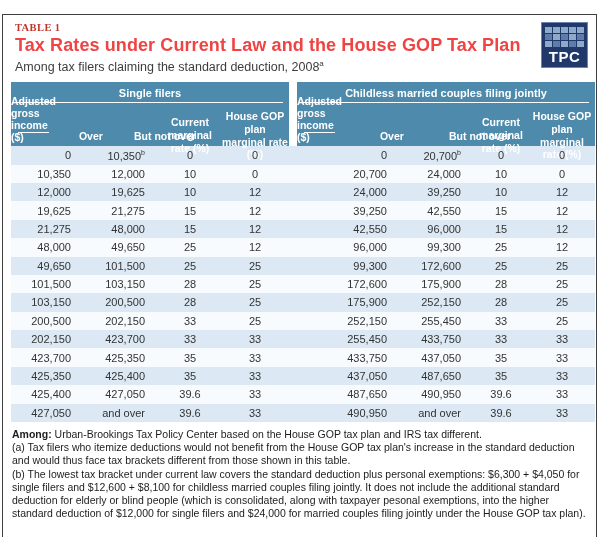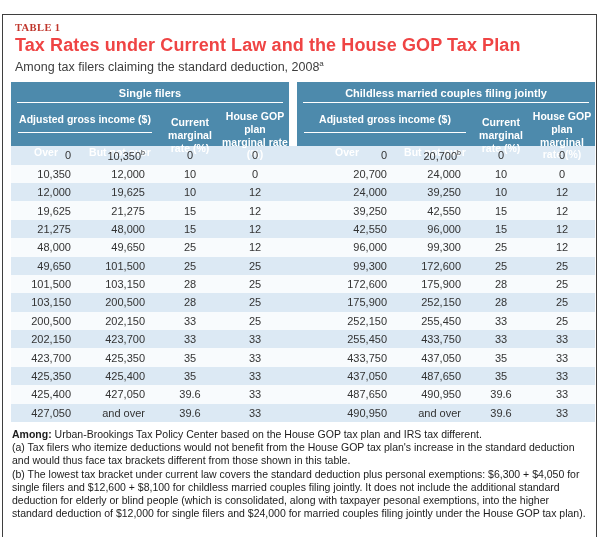--- a/index.html
+++ b/index.html
@@ -22,21 +22,21 @@
   
   .tbl { margin:8px 8px 0 8px; width:584px; }
   .thead { display:flex; height:64px; }
   .hblock { background:#4d8aac; color:#fff; }
   .hblock.left  { width:278px; }
   .hgutter { width:8px; background:#fff; }
   .hblock.right { width:298px; }
   .gtitle { height:21px; display:flex; align-items:center; justify-content:center; font-weight:bold; font-size:11px; position:relative; }
   .gtitle::after { content:""; position:absolute; left:6px; right:6px; bottom:0; height:1.5px; background:#fff; }
   .subhead { display:flex; height:65px; }
-  .agi { display:flex; flex-direction:column; }
+  .agi { display:flex; flex-direction:row; }
   .agi.l { width:148px; } .agi.r { width:176px; }
   .agi-t { height:32px; display:flex; align-items:center; justify-content:center; font-weight:bold; font-size:10.5px; position:relative; }
   .agi-t::after { content:""; position:absolute; left:7px; right:7px; bottom:2px; height:1.5px; background:#fff; }
   .agi-cols { flex:1; display:flex; }
   .agi-cols > div { display:flex; align-items:center; justify-content:center; font-weight:bold; font-size:10.5px; }
   .w-over-l { width:70px; } .w-bno-l { width:78px; }
   .w-over-r { width:100px; } .w-bno-r { width:76px; }
   .ratecol { display:flex; align-items:center; justify-content:center; text-align:center; font-weight:bold; font-size:10.5px; line-height:1.22; padding:0 1px; }
   .w-cur-l { width:62px; } .w-gop-l { width:68px; }
   .w-cur-r { width:56px; } .w-gop-r { width:66px; }
@@ -62,20 +62,40 @@
 </style>
 </head>
 <body>
 
 <div class="frame">
 
   <div class="hdr">
     <div class="table-label">TABLE 1</div>
     <div class="title">Tax Rates under Current Law and the House GOP Tax Plan</div>
     <div class="subtitle"><span>Among tax filers claiming the standard deduction, 2008</span><sup>a</sup></div>
+    <div class="logo">
+      <div class="logo-grid">
+        <i></i>
+          <i></i>
+          <i></i>
+          <i></i>
+          <i></i>
+        <i class="d"></i>
+          <i></i>
+          <i class="d"></i>
+          <i></i>
+          <i class="d"></i>
+        <i></i>
+          <i class="d"></i>
+          <i></i>
+          <i class="d"></i>
+          <i></i>
+      </div>
+      <div class="logo-text">TPC</div>
+    </div>
   </div>
 
   <div class="tbl">
     <div class="thead">
 
       <div class="hblock left">
         <div class="gtitle">Single filers</div>
         <div class="subhead">
           <div class="agi l">
             <div class="agi-t">Adjusted gross income ($)</div>

